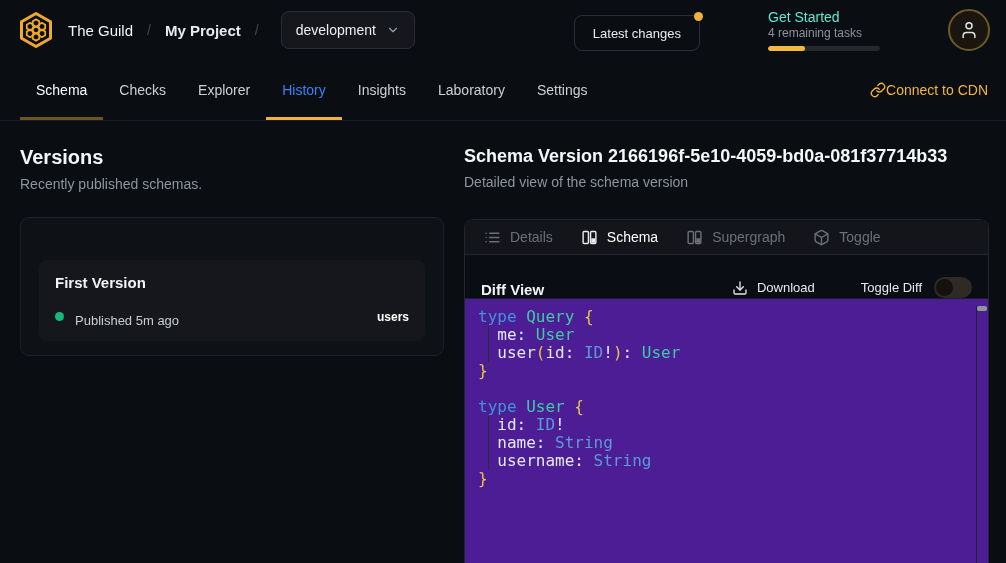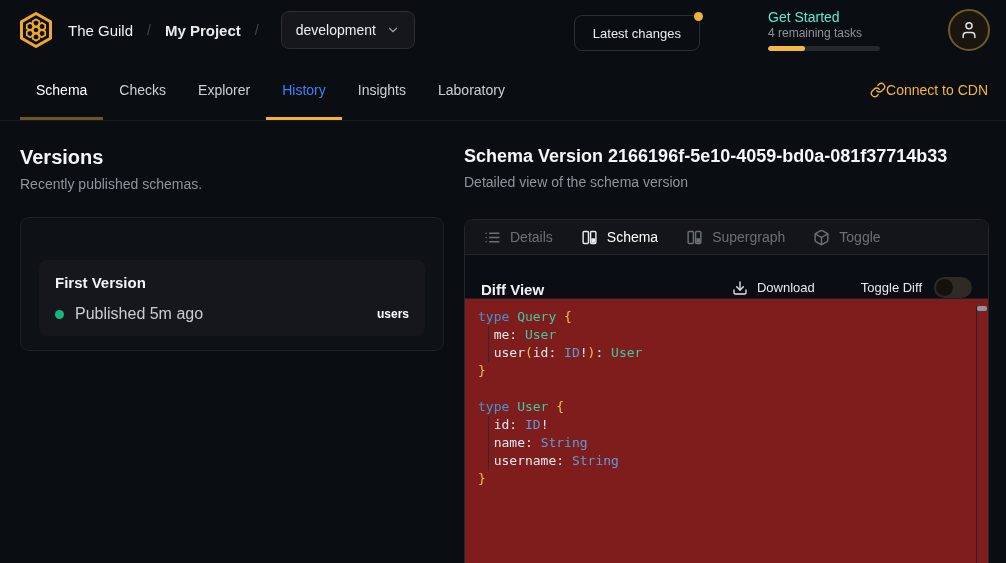--- a/index.html
+++ b/index.html
@@ -71,21 +71,21 @@
     margin-top:25px; background:#0e1116; border:1px solid #1e2127; border-radius:9px;
     padding:42px 18px 14px 18px;
   }
   .version-card {
     background:#15171c; border-radius:8px; padding:14px 16px 13px 16px; cursor:pointer;
   }
   .vc-title { font-size:15px; font-weight:600; color:#f2f3f4; }
   .vc-author { font-size:13px; color:#7c8187; margin-top:3px; }
   .vc-meta { display:flex; align-items:center; margin-top:14px; }
   .vc-dot { width:9px; height:9px; border-radius:50%; background:#14b87e; flex:0 0 auto; }
-  .vc-status { font-size:16px; color:#c9cdd1; margin-left:11px; }
+  .vc-status { font-size:13px; color:#c9cdd1; margin-left:11px;margin-top:8px; }
   .vc-badge { margin-left:auto; font-size:12px; font-weight:700; color:#ffffff; }
   .right-col { flex:1; padding:25px 17px 0 0; display:flex; flex-direction:column; }
   .rc-title { font-size:18px; font-weight:600; color:#f5f6f7; }
   .rc-sub { font-size:14px; color:#8f959c; margin-top:7px; }
   .detail-box {
     margin-top:29px; flex:1; border:1px solid #23262d; border-bottom:none;
     border-radius:9px 9px 0 0; overflow:hidden; display:flex; flex-direction:column; background:#0a0d13;
   }
   .detail-tabs {
     height:35px; background:#13151a; border-bottom:1px solid #23262d;
@@ -103,22 +103,22 @@
   .download-btn { display:flex; align-items:center; gap:9px; font-size:13px; color:#e6e9ec; background:none; border:none; cursor:pointer; }
   .toggle-label { font-size:13px; color:#e6e9ec; margin-left:46px; }
   .toggle {
     margin-left:12px; width:38px; height:21px; border-radius:11px; background:#2e2a25;
     position:relative; cursor:pointer; border:none;
   }
   .toggle-knob {
     position:absolute; left:2px; top:2px; width:17px; height:17px; border-radius:50%; background:#15110d;
   }
   .code-area {
-    flex:1; position:relative; background:#7f1d1d; padding:9px 24px 0 13px; overflow:hidden;
-    font-family:"DejaVu Sans Mono", monospace; font-size:13px; line-height:18px;
+    flex:1; position:relative; background:#4c1d95; padding:9px 24px 0 13px; overflow:hidden;
+    font-family:"DejaVu Sans Mono", monospace; font-size:16px; line-height:18px;
   }
   .code-line { white-space:pre; position:relative; }
   .code-line.indented::before {
     content:""; position:absolute; left:10px; top:0; bottom:0; border-left:1px solid #272c35;
   }
   .scroll-track { position:absolute; top:7px; bottom:0; right:11px; width:1px; background:#20242c; }
   .scroll-thumb { position:absolute; top:7px; right:1px; width:10px; height:5px; border-radius:2px; background:#90959b; cursor:pointer; }
   svg { display:block; }
 </style>
 </head>
@@ -169,20 +169,21 @@
   </div>
 </div>
 
 <div class="nav">
   <a class="nav-tab dim-active">Schema</a>
   <a class="nav-tab">Checks</a>
   <a class="nav-tab">Explorer</a>
   <a class="nav-tab active">History</a>
   <a class="nav-tab">Insights</a>
   <a class="nav-tab">Laboratory</a>
+  <a class="nav-tab">Settings</a>
   <a class="cdn-link">
     <svg width="16" height="16" viewBox="0 0 24 24" fill="none" stroke="#f3b63d" stroke-width="2" stroke-linecap="round" stroke-linejoin="round">
       <path d="M10 13a5 5 0 0 0 7.54.54l3-3a5 5 0 0 0-7.07-7.07l-1.72 1.71"></path>
       <path d="M14 11a5 5 0 0 0-7.54-.54l-3 3a5 5 0 0 0 7.07 7.07l1.71-1.71"></path>
     </svg>
     <span>Connect to CDN</span>
   </a>
 </div>
 
 <div class="main">

